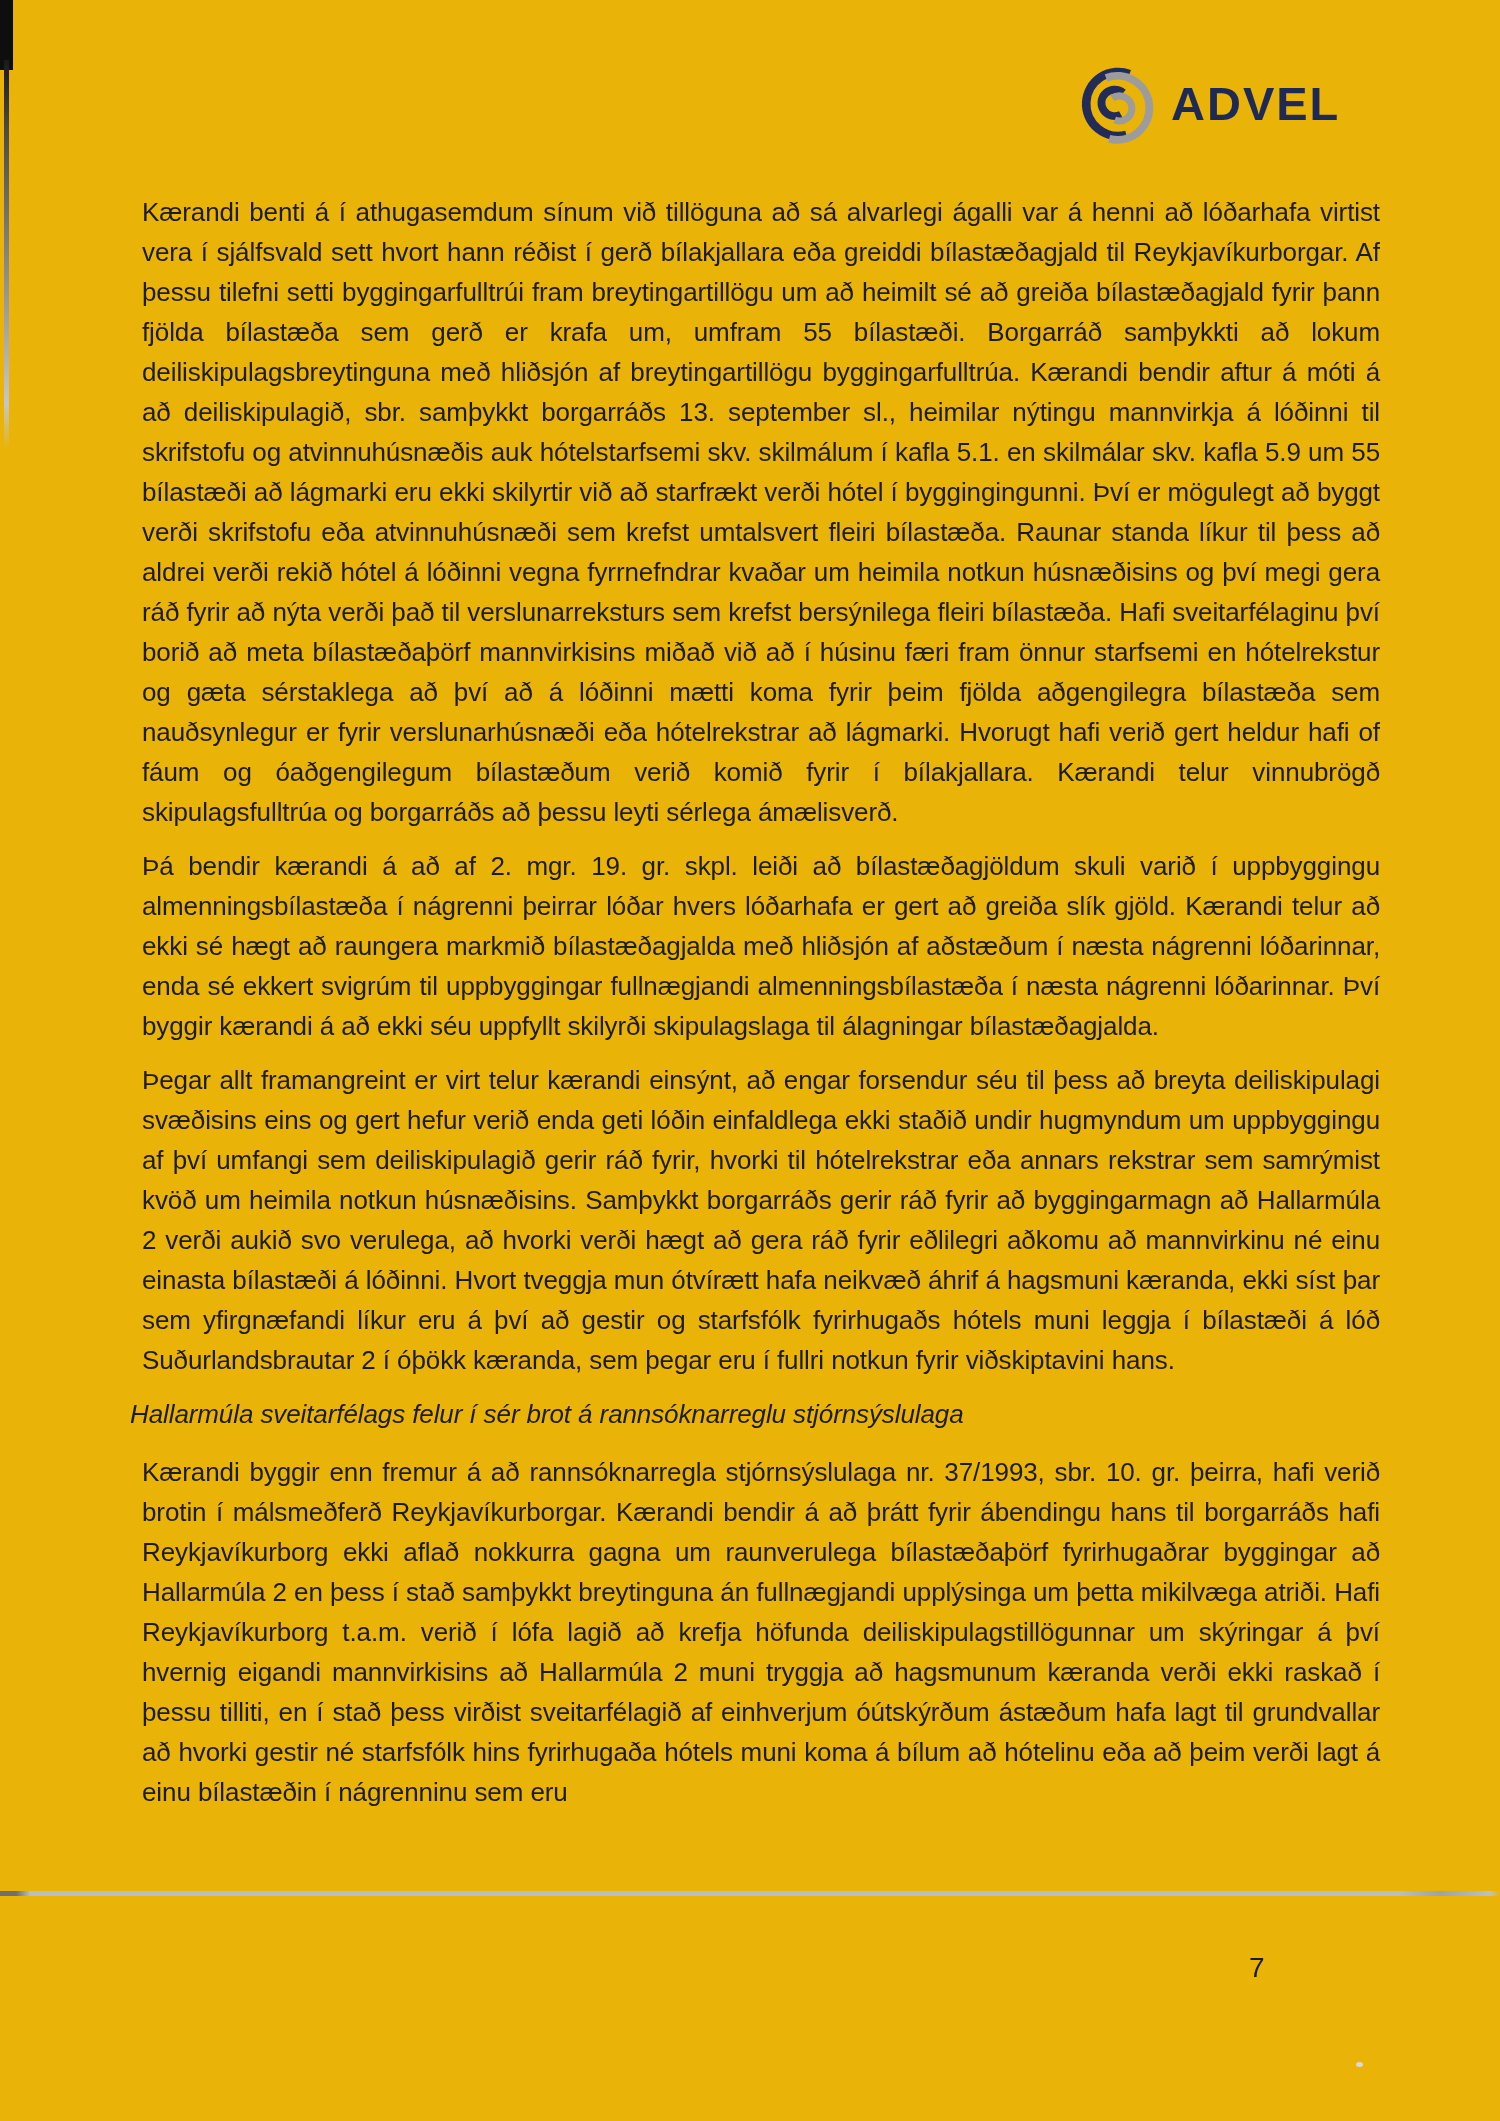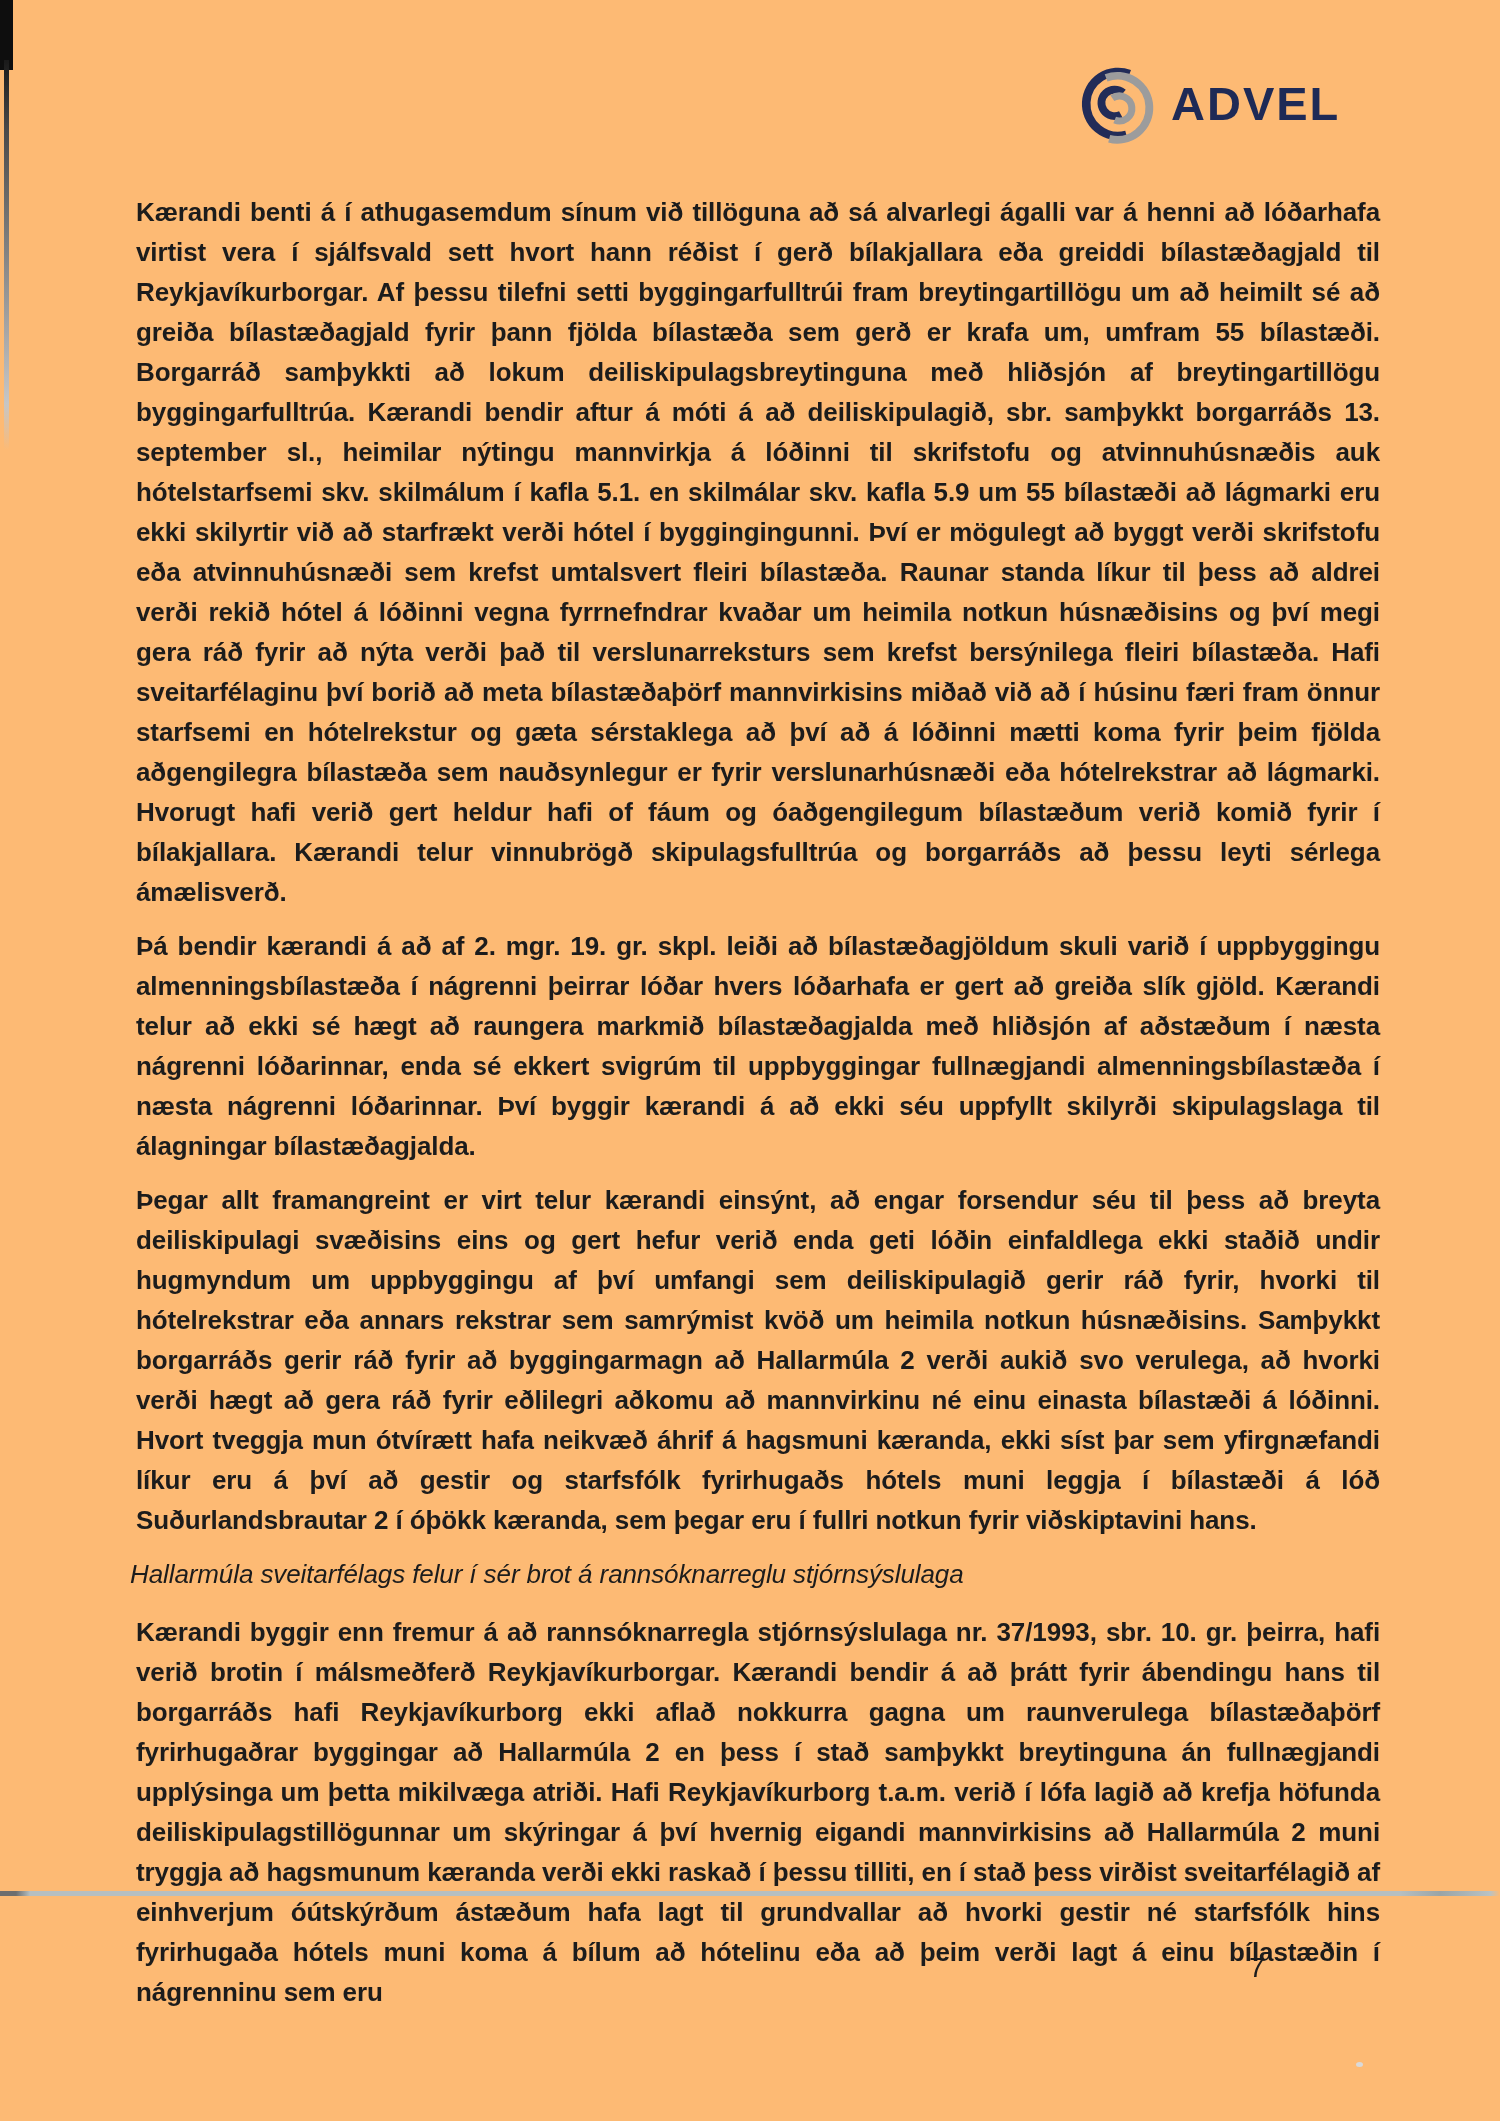--- a/index.html
+++ b/index.html
@@ -1,20 +1,20 @@
 <!DOCTYPE html>
 <html lang="is"><head>
 <meta charset="utf-8">
 <style>
   html, body { margin: 0; padding: 0; background: #e8e8e8; }
   .page {
     position: relative;
     width: 1500px;
     height: 2121px;
-    background: #fdba74;
+    background: #eab308;
     overflow: hidden;
     font-family: "Liberation Sans", sans-serif;
     color: #1c1c1c;
   }
 
   
   .scan-left-bar {
     position: absolute; left: 0; top: 0;
     width: 13px; height: 70px;
     background: #0e0e0e;
@@ -55,21 +55,21 @@
 
   
   .content {
     position: absolute; left: 130px; top: 192px;
     width: 1250px;
     font-size: 26px;
     line-height: 40px;
     text-align: justify;
     letter-spacing: -0.1px;
   }
-  .content p { margin: 0 0 14px 6px; font-weight: bold; }
+  .content p { margin: 0 0 14px 12px; }
   .section-heading {
     font-size: 26px;
     font-weight: 400;
     font-style: italic;
     line-height: 40px;
     margin: 4px 0 18px 0;
     text-align: left;
   }
   .para-last { margin-bottom: 0; }
 

